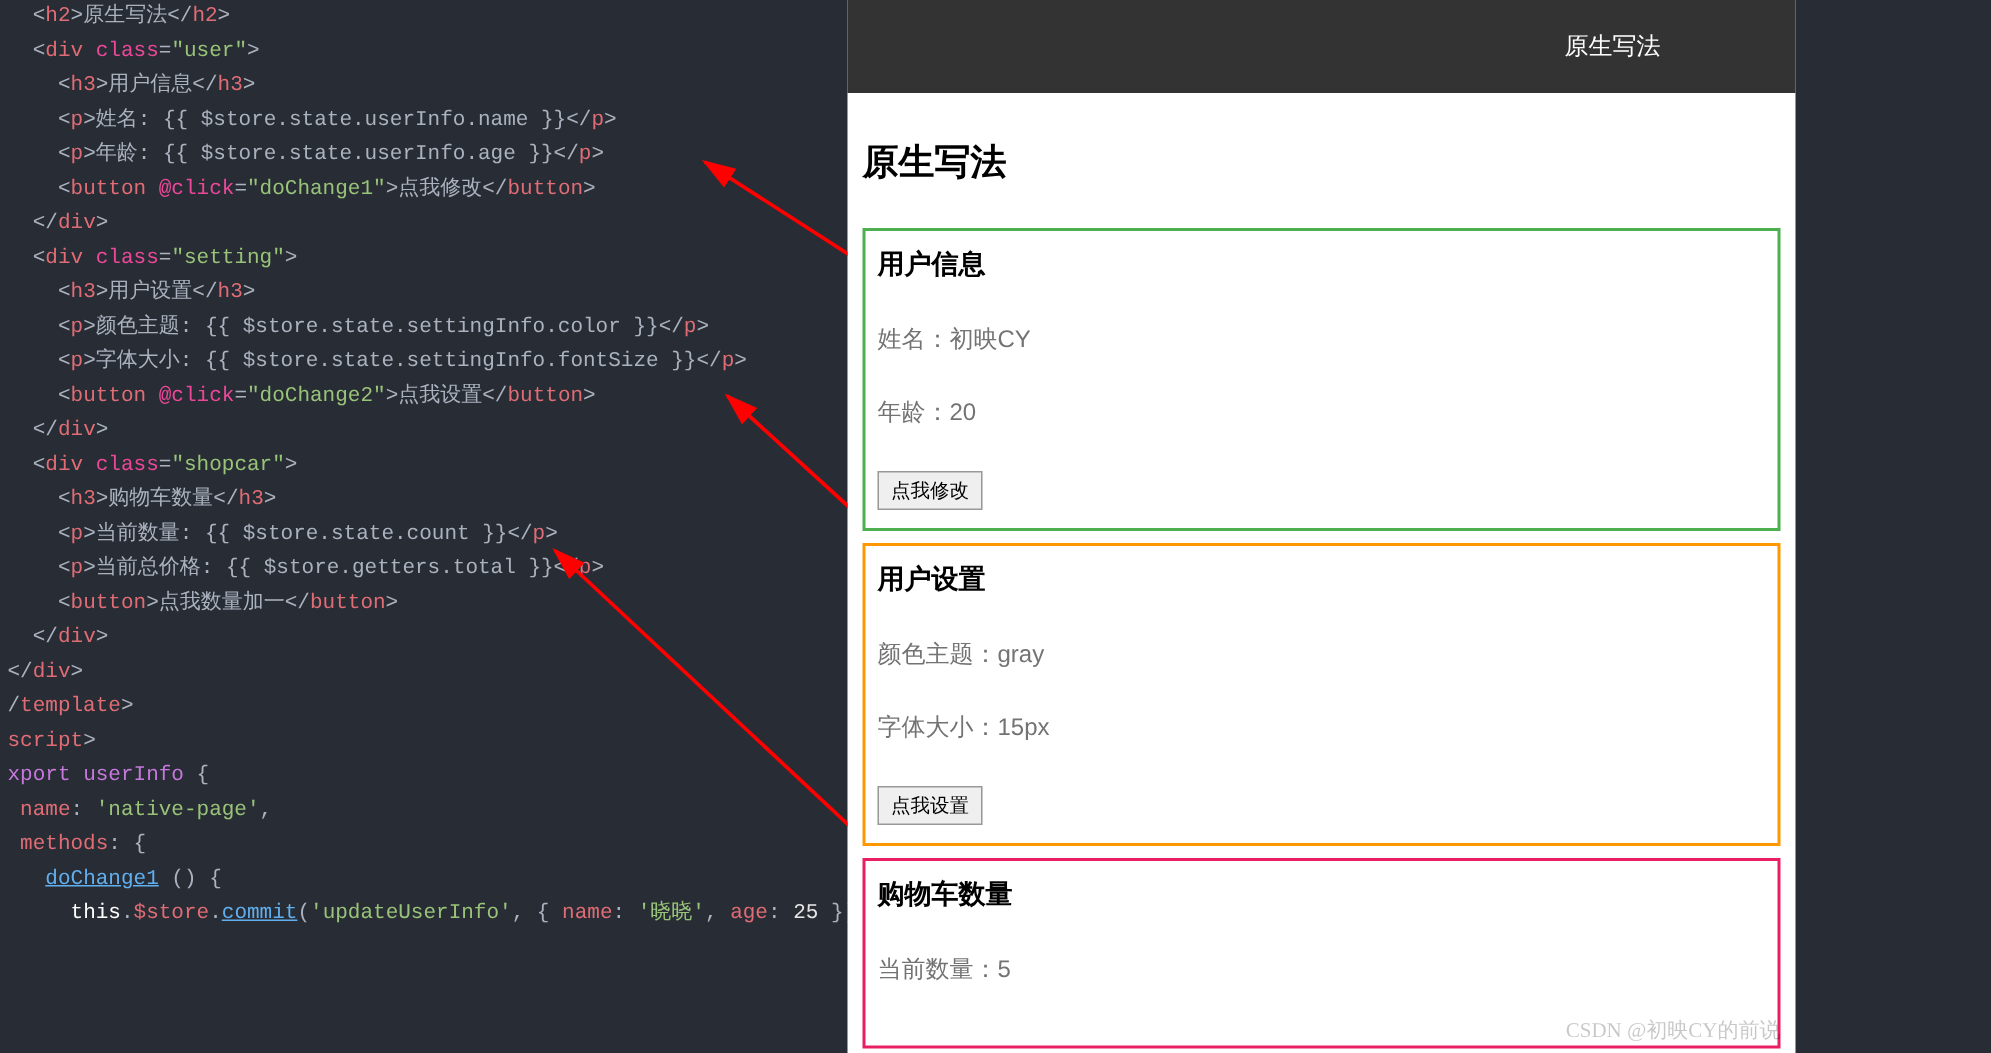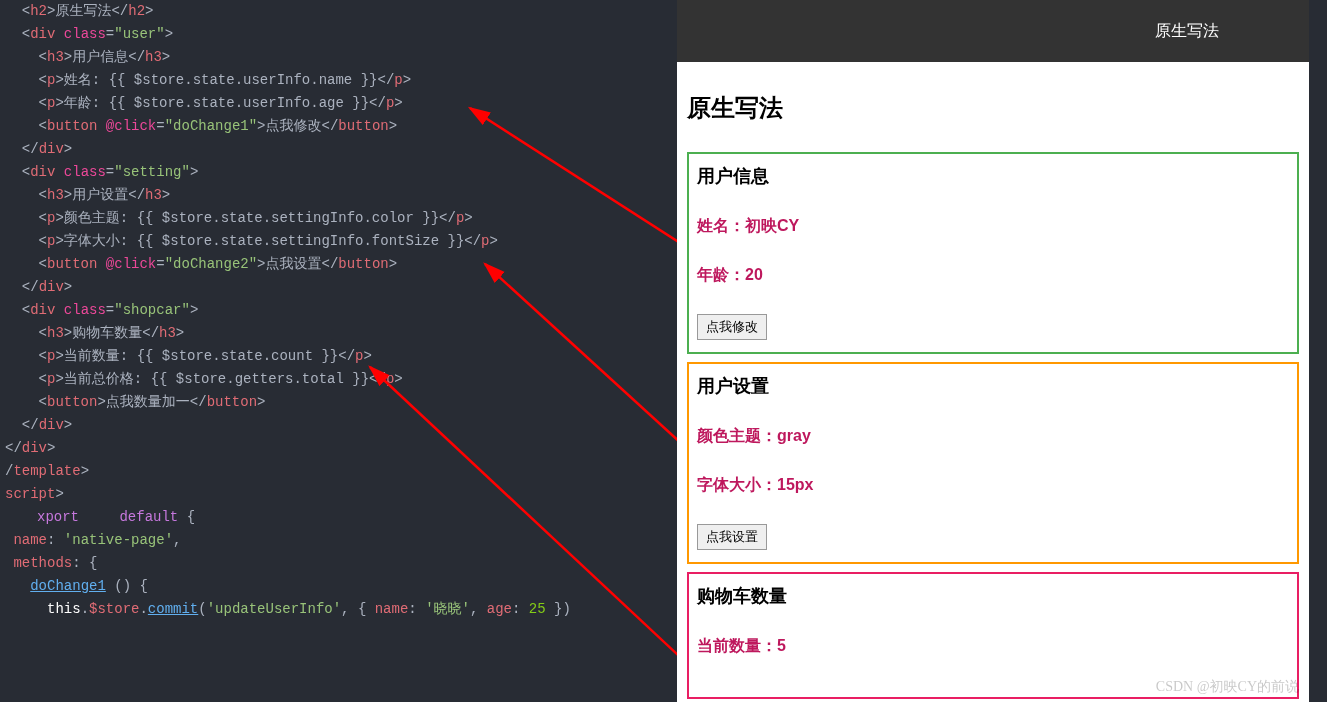--- a/index.html
+++ b/index.html
@@ -1,38 +1,38 @@
 <!DOCTYPE html>
 <html><head>
 <meta charset="utf-8">
 <style>
 * { margin: 0; padding: 0; box-sizing: border-box; }
 body { font-family: Consolas, 'Courier New', monospace; width: 1327px; height: 702px; overflow: hidden; display: flex; background: #282c34; }
-.code-pane { width: 677px; height: 702px; background: #282c34; color: #abb2bf; font-size: 14px; line-height: 23px; padding: 0 5px; position: relative; overflow: hidden; }
+.code-pane { width: 565px; height: 702px; background: #282c34; color: #abb2bf; font-size: 14px; line-height: 23px; padding: 0 5px; position: relative; overflow: hidden; }
 .code-pane .line { white-space: pre; }
 .tag { color: #e06c75; }
 .attr { color: #ec4899; }
 .str { color: #98c379; }
 .punct { color: #abb2bf; }
 .text { color: #abb2bf; }
 .prop { color: #e06c75; }
-.kw { color: #c678dd; margin-left: 32px; }
+.kw { color: #c678dd; }
 .fn { color: #61afef; text-decoration: underline; }
-.num { color: #84cc16; }
+.num { color: #e5e5e5; }
 .this { color: #ffffff; }
 .preview-pane { width: 632px; height: 702px; background: #fff; font-family: 'Microsoft YaHei', Arial, sans-serif; position: relative; }
 .dark-header { background: #333; color: #fff; height: 62px; display: flex; align-items: center; justify-content: flex-end; padding-right: 90px; font-size: 16px; }
 .preview-content { padding: 30px 10px 10px 10px; }
 .preview-content h2 { font-size: 24px; font-weight: bold; margin-bottom: 28px; color: #000; }
 .box { border: 2px solid; padding: 10px 8px 12px 8px; margin-bottom: 8px; }
 .box.user { border-color: #4caf50; }
 .box.setting { border-color: #ff9800; }
 .box.shopcar { border-color: #e91e63; }
 .box h3 { font-size: 18px; font-weight: bold; margin-bottom: 28px; color: #000; }
-.box p { font-size: 16px; margin-bottom: 28px; color: #be185d; font-weight: bold; }
+.box p { font-size: 16px; margin-bottom: 28px; color: #737373; }
 .box button { font-size: 13px; padding: 3px 8px; border: 1px solid #999; background: #efefef; cursor: pointer; }
 .watermark { position: absolute; bottom: 6px; right: 10px; color: rgba(0,0,0,0.22); font-size: 14px; font-family: Liberation Serif, serif; }
 svg.arrows { position: absolute; top: 0; left: 0; width: 695px; height: 702px; pointer-events: none; z-index: 10; }
 </style>
 </head>
 <body>
 
 <div class="code-pane">
   <div id="code-lines">
       <div class="line"><span class="punct">  </span><span class="punct">&lt;</span><span class="tag">h2</span><span class="punct">&gt;</span><span class="text">原生写法</span><span class="punct">&lt;/</span><span class="tag">h2</span><span class="punct">&gt;</span></div>
@@ -52,21 +52,21 @@
       <div class="line"><span class="punct">    </span><span class="punct">&lt;</span><span class="tag">h3</span><span class="punct">&gt;</span><span class="text">购物车数量</span><span class="punct">&lt;/</span><span class="tag">h3</span><span class="punct">&gt;</span></div>
       <div class="line"><span class="punct">    </span><span class="punct">&lt;</span><span class="tag">p</span><span class="punct">&gt;</span><span class="text">当前数量: {{ $store.state.count }}</span><span class="punct">&lt;/</span><span class="tag">p</span><span class="punct">&gt;</span></div>
       <div class="line"><span class="punct">    </span><span class="punct">&lt;</span><span class="tag">p</span><span class="punct">&gt;</span><span class="text">当前总价格: {{ $store.getters.total }}</span><span class="punct">&lt;/</span><span class="tag">p</span><span class="punct">&gt;</span></div>
       <div class="line"><span class="punct"></span></div>
       <div class="line"><span class="punct">    </span><span class="punct">&lt;</span><span class="tag">button</span><span class="punct">&gt;</span><span class="text">点我数量加一</span><span class="punct">&lt;/</span><span class="tag">button</span><span class="punct">&gt;</span></div>
       <div class="line"><span class="punct">  </span><span class="punct">&lt;/</span><span class="tag">div</span><span class="punct">&gt;</span></div>
       <div class="line"><span class="punct">&lt;/</span><span class="tag">div</span><span class="punct">&gt;</span></div>
       <div class="line"><span class="punct">/</span><span class="tag">template</span><span class="punct">&gt;</span></div>
       <div class="line"><span class="punct"></span></div>
       <div class="line"><span class="tag">script</span><span class="punct">&gt;</span></div>
-      <div class="line"><span class="kw">xport</span><span class="punct"> </span><span class="kw">default</span><span class="punct"> {</span></div>
+      <div class="line"><span class="kw">xport</span><span class="punct"> </span><span class="kw">userInfo</span><span class="punct"> {</span></div>
       <div class="line"><span class="punct"> </span><span class="prop">name</span><span class="punct">: </span><span class="str">'native-page'</span><span class="punct">,</span></div>
       <div class="line"><span class="punct"> </span><span class="prop">methods</span><span class="punct">: {</span></div>
       <div class="line"><span class="punct">   </span><span class="fn">doChange1</span><span class="punct"> () {</span></div>
       <div class="line"><span class="punct">     </span><span class="this">this</span><span class="punct">.</span><span class="prop">$store</span><span class="punct">.</span><span class="fn">commit</span><span class="punct">(</span><span class="str">'updateUserInfo'</span><span class="punct">, { </span><span class="prop">name</span><span class="punct">: </span><span class="str">'晓晓'</span><span class="punct">, </span><span class="prop">age</span><span class="punct">: </span><span class="num">25</span><span class="punct"> })</span></div>
     </div>
   <svg class="arrows">
     <defs>
       <marker id="ah" markerWidth="10" markerHeight="10" refX="8" refY="3" orient="auto" markerUnits="strokeWidth">
         <path d="M0,0 L0,6 L9,3 z" fill="#ff0000"></path>
       </marker>

